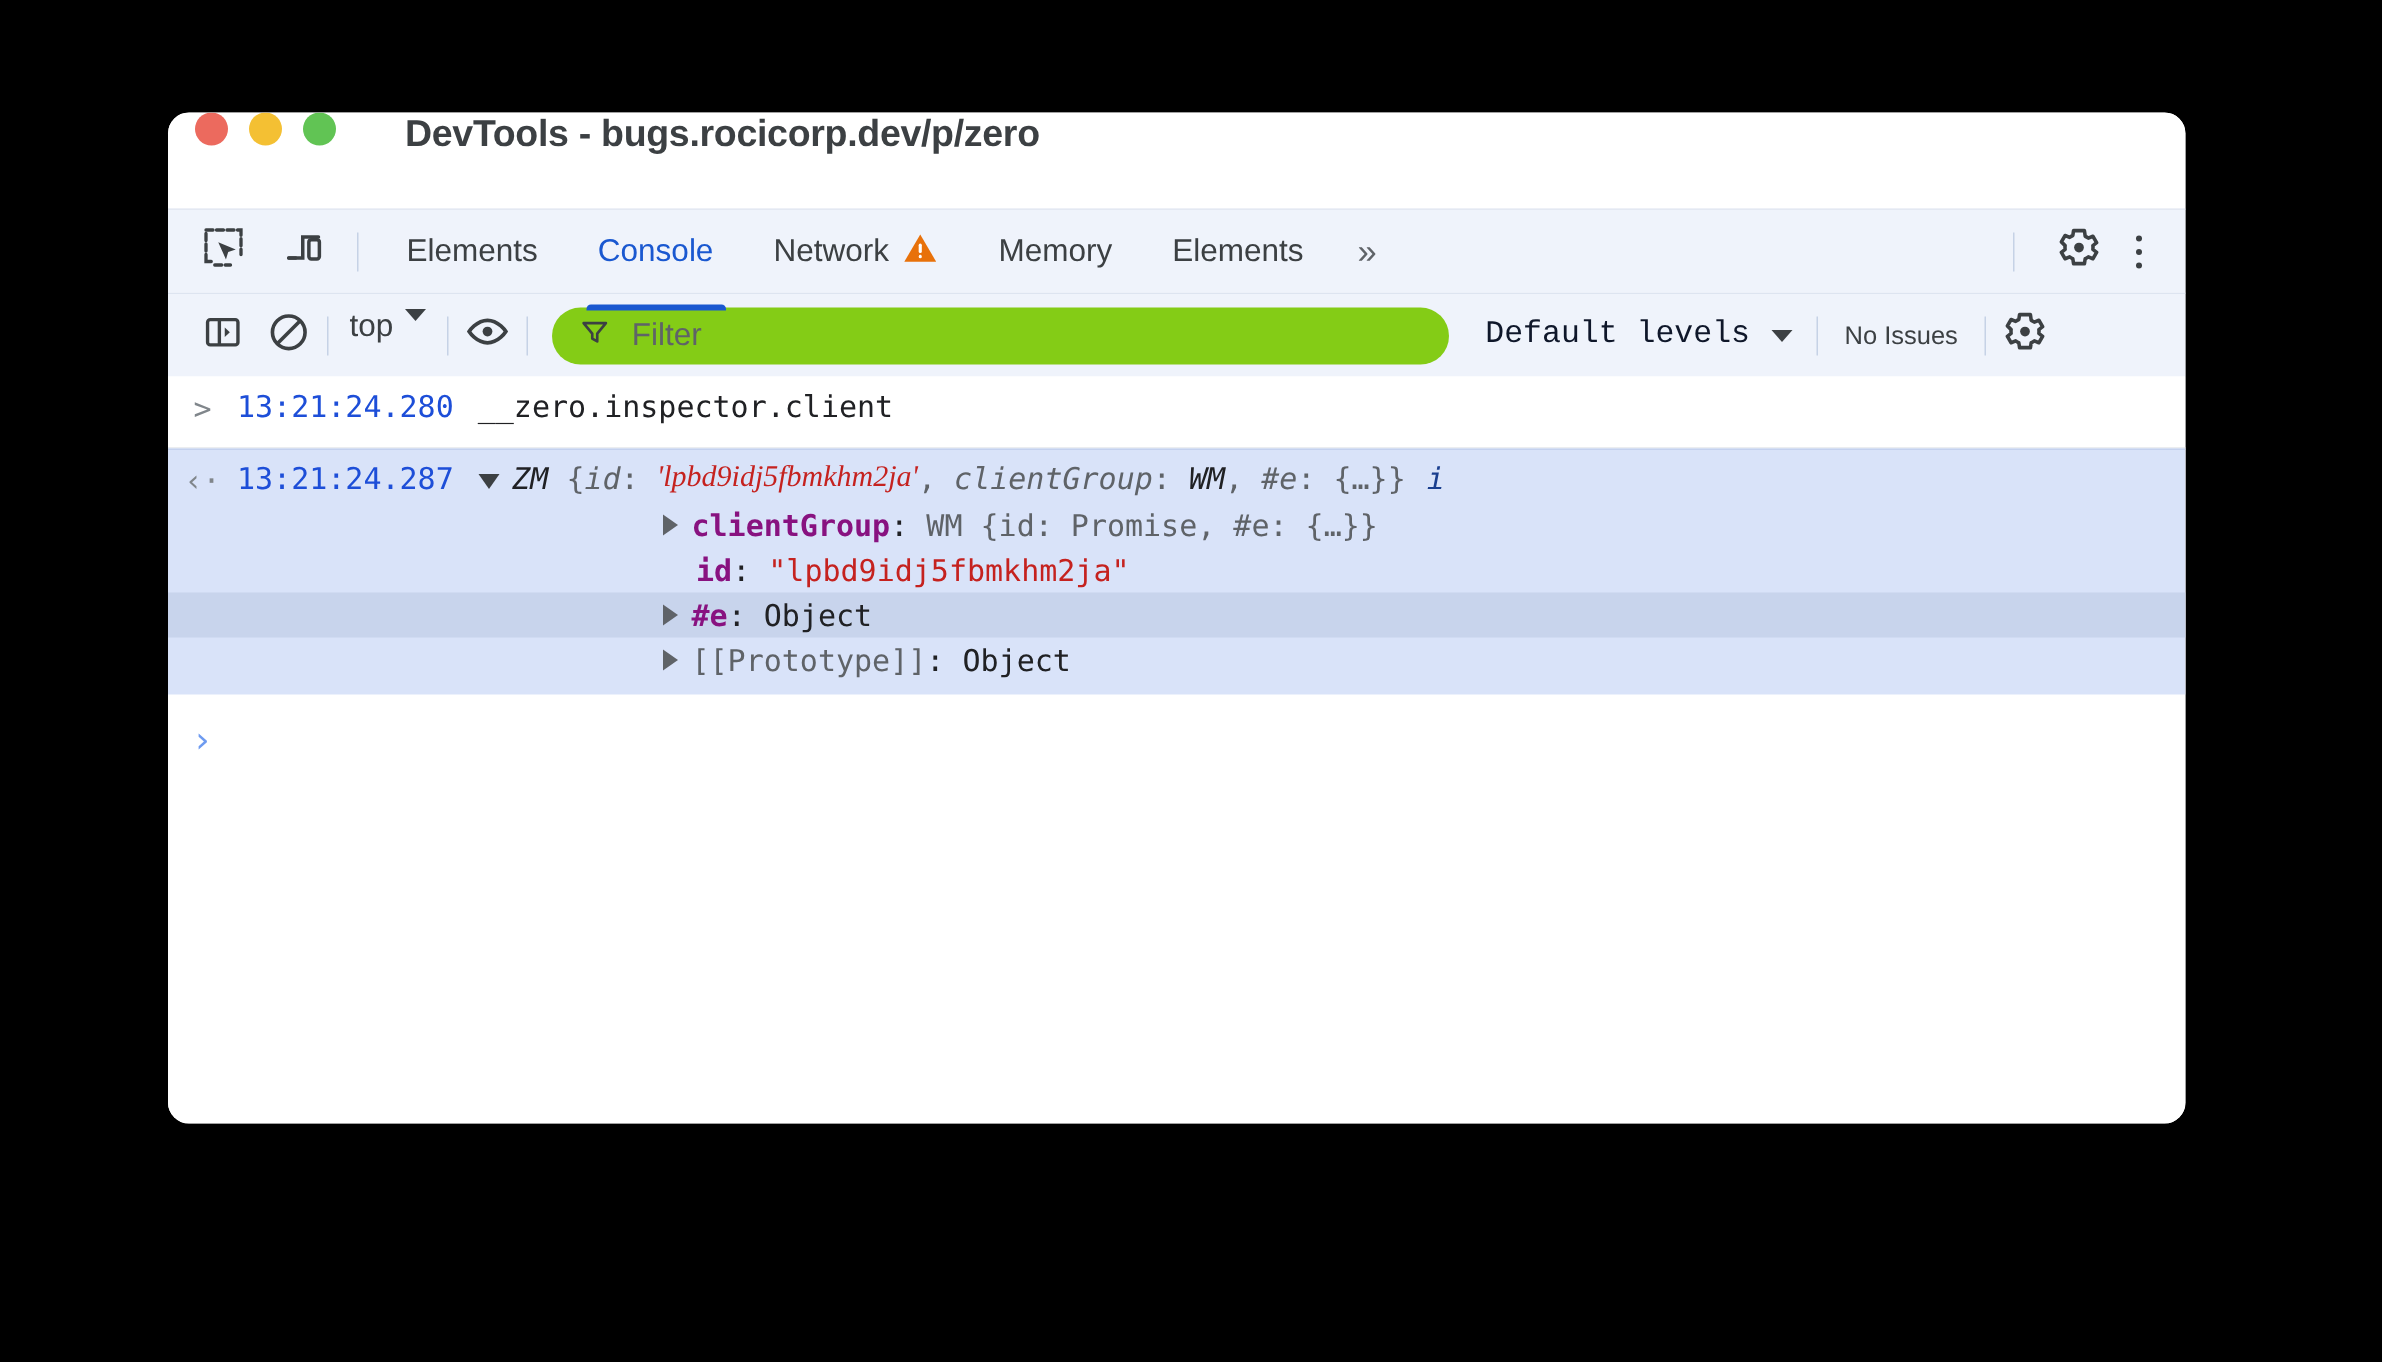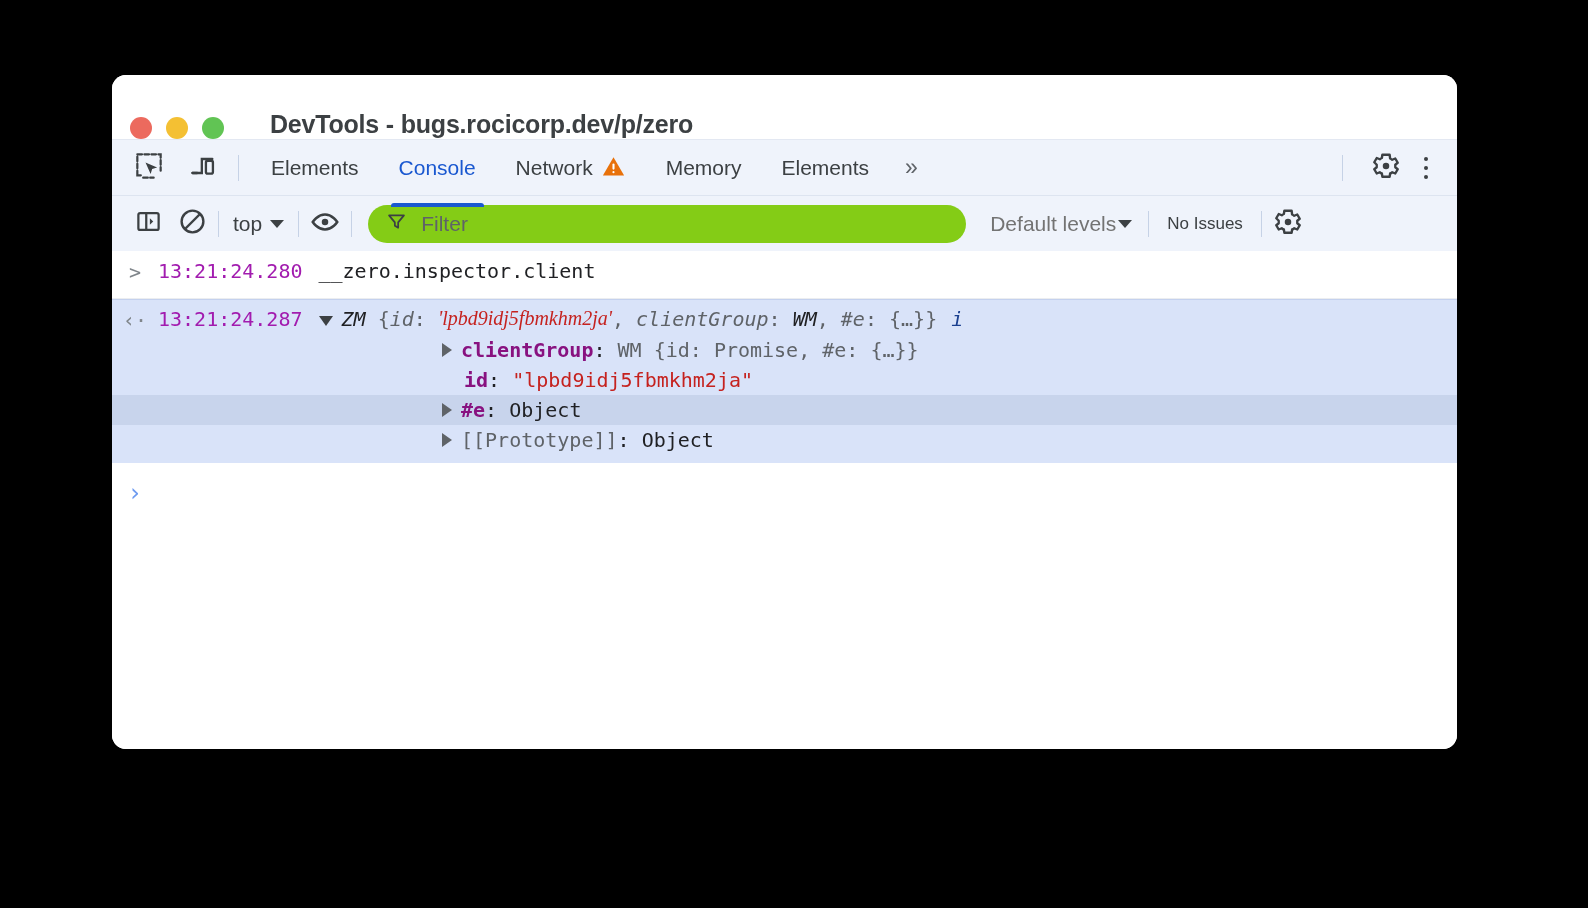--- a/index.html
+++ b/index.html
@@ -26,21 +26,21 @@
     border-radius: 14px;
     overflow: hidden;
     box-shadow: 0 8px 36px rgba(0,0,0,0.45);
   }
 
   
   .titlebar {
     height: 64px;
     background: #ffffff;
     display: flex;
-    align-items: flex-end;
+    align-items: flex-start;
     padding-left: 18px;
     box-sizing: border-box;
   }
   .traffic {
     display: flex;
     gap: 14px;
     align-items: center;
   }
   .dot {
     width: 22px;
@@ -152,21 +152,21 @@
     padding: 0 14px;
     box-sizing: border-box;
     gap: 0;
   }
   .ct-btn {
     width: 44px; height: 40px;
     display: flex; align-items: center; justify-content: center;
   }
   .ctx-select {
     display: flex;
-    align-items: center;
+    align-items: flex-start;
     gap: 8px;
     font-size: 21px;
     color: #3c4043;
     padding: 0 10px;
     height: 36px;
   }
   .caret {
     width: 0; height: 0;
     border-left: 7px solid transparent;
     border-right: 7px solid transparent;
@@ -184,24 +184,25 @@
     align-items: center;
     padding: 0 18px;
     box-sizing: border-box;
     gap: 14px;
   }
   .filter-ph {
     font-size: 21px;
     color: #5f6368;
   }
   .levels {
-    display: flex; align-items: center; gap: 2px;
-    font-size: 21px; color: #737373;
+    display: flex; align-items: center; gap: 14px;
+    font-size: 21px; color: #0f172a;
     padding: 0 12px;
     height: 36px;
+    font-family: Liberation Mono, monospace;
   }
   .issues {
     font-size: 17px; color: #3c4043;
     padding: 0 14px;
   }
   .vsep2 {
     width: 1px; height: 26px; background: #c6d2e6; margin: 0 4px;
   }
 
   
@@ -225,21 +226,21 @@
   .gutter {
     width: 46px;
     flex: 0 0 46px;
     text-align: center;
     color: #80868b;
     font-size: 20px;
     padding-top: 1px;
   }
   .gutter.in  { color: #80868b; }
   .ts {
-    color: #a21caf;
+    color: #1d4ed8;
     margin-right: 16px;
     white-space: pre;
   }
   .cmd-text { color: #202124; white-space: pre; }
 
   .result-block {
     background: #d9e3f9;
     border-top: 1px solid #c4d1ee;
     padding: 4px 0 8px 0;
   }

